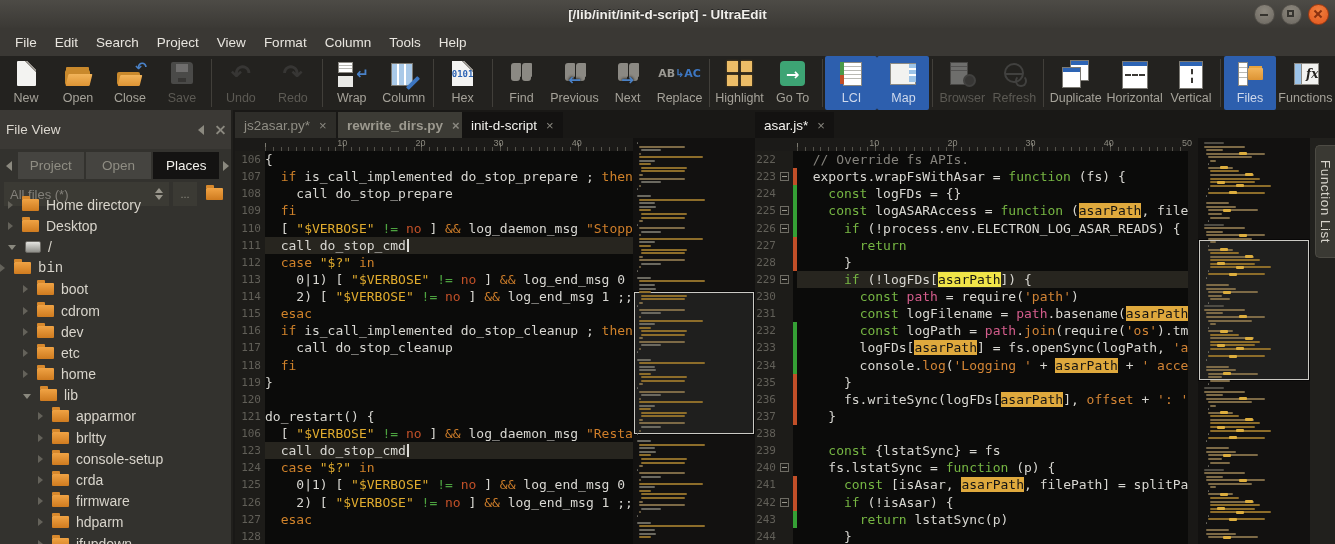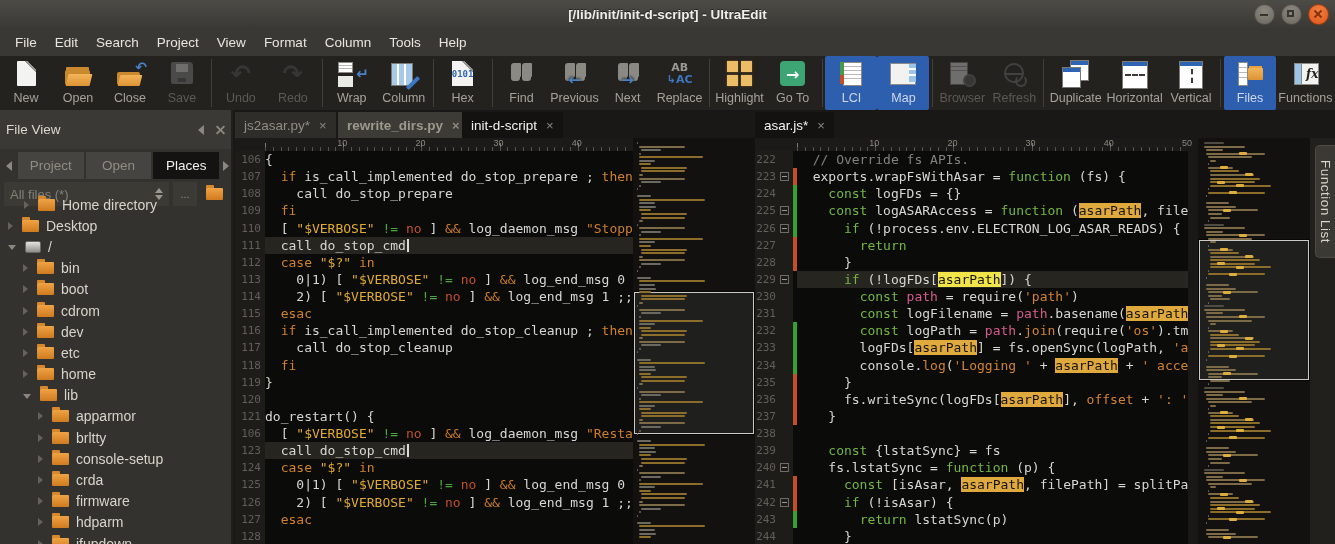--- a/index.html
+++ b/index.html
@@ -48,21 +48,21 @@
   .ic-wrap{font-size:15px;font-weight:bold;justify-content:flex-end;align-items:center;}
   .ic-column::before{width:20px;height:21px;left:4px;top:4px;border:1px solid #7b7973;
      background:linear-gradient(90deg,#a9c9e8 0 5px,#fff 5px 7px,#a9c9e8 7px 12px,#fff 12px 14px,#a9c9e8 14px);}
   .ic-column::after{width:16px;height:4px;right:0px;bottom:4px;background:#3d77c2;transform:rotate(-45deg);border-radius:1px;}
   .ic-hex::before{width:21px;height:25px;left:6px;top:2px;background:linear-gradient(225deg,#23221f 0 6px,#97948e 6px 8px,#f3f3f1 8px);}
   .ic-hex{font-size:9px;font-weight:bold;color:#2d64b4;font-family:"DejaVu Sans Mono",monospace;z-index:1;}
   .ic-hex span{position:relative;z-index:2;}
   .ic-find::before,.ic-prev::before,.ic-next::before{width:9px;height:18px;left:7px;top:4px;background:#8b8983;border-radius:3px;box-shadow:11px 0 0 #8b8983, 3px -2px 0 -2px #8b8983, 14px -2px 0 -2px #8b8983;}
   .ic-prev,.ic-next{font-size:15px;font-weight:bold;align-items:flex-end;justify-content:center;}
   .ic-prev span,.ic-next span{position:relative;z-index:2;text-shadow:0 0 3px #23221f,0 0 3px #23221f;}
-  .ic-replace{flex-direction:column;font-size:11px;font-weight:bold;line-height:12px;font-family:"DejaVu Sans",sans-serif;}
+  .ic-replace{flex-direction:row;font-size:11px;font-weight:bold;line-height:12px;font-family:"DejaVu Sans",sans-serif;}
   .ic-replace .g1{color:#9b9993;} .ic-replace .g2{color:#3d77c2;}
   .ic-highlight::before{width:25px;height:25px;left:4px;top:2px;
      background:linear-gradient(#ecbd67,#ecbd67) 0 0/11px 11px no-repeat,linear-gradient(#ecbd67,#ecbd67) 100% 0/11px 11px no-repeat,
        linear-gradient(#ecbd67,#ecbd67) 0 100%/11px 11px no-repeat,linear-gradient(#ecbd67,#ecbd67) 100% 100%/11px 11px no-repeat;
      filter:drop-shadow(0 0 1px #7a5a20);}
   .ic-goto::before{width:25px;height:25px;left:4px;top:2px;background:#3da474;border-radius:4px;}
   .ic-goto{color:#fff;font-size:16px;font-weight:bold;} .ic-goto span{position:relative;z-index:2;}
   .ic-lci::before{width:17px;height:22px;left:9px;top:3px;background:linear-gradient(#fff 0 3px,#b9b9b4 3px 4px,#fff 4px 7px,#b9b9b4 7px 8px,#fff 8px 11px,#b9b9b4 11px 12px,#fff 12px 15px,#b9b9b4 15px 16px,#fff 16px);border:1px solid #8c8a84;}
   .ic-lci::after{width:4px;height:22px;left:6px;top:3px;background:linear-gradient(#4a9a4a 0 60%,#c24f28 60%);}
   .ic-map::before{width:24px;height:20px;left:4px;top:4px;background:#f2f2f0;border:1px solid #8c8a84;}
@@ -328,36 +328,36 @@
             <i class="up"></i>
             <i class="dn"></i>
           </span>
       </div>
       <div id="filter-more">...</div>
       <div id="folder-btn">
           <span class="mini-folder"></span>
         </div>
     </div>
     <div id="tree">
-        <div class="trow" style="padding-left: 24px; align-items: center;">
+        <div class="trow" style="padding-left: 8px; align-items: center;">
           <span class="arrow col"></span>
           <span class="mini-folder" style="margin-left: 9px;"></span>
           <span class="lbl">Home directory</span>
         </div>
         <div class="trow" style="padding-left: 8px;">
           <span class="arrow col"></span>
           <span class="mini-folder" style="margin-left: 9px;"></span>
           <span class="lbl">Desktop</span>
         </div>
         <div class="trow" style="padding-left: 8px;">
           <span class="arrow exp"></span>
           <span class="mini-disk" style="margin-left: 9px;"></span>
           <span class="lbl">/</span>
         </div>
-        <div class="trow" style="padding-left: 23px;">
+        <div class="trow" style=" font-family: Liberation Mono, monospace;">
           <span class="arrow col"></span>
           <span class="mini-folder" style="margin-left: 9px;"></span>
           <span class="lbl">bin</span>
         </div>
         <div class="trow" style="padding-left: 23px;">
           <span class="arrow col"></span>
           <span class="mini-folder" style="margin-left: 9px;"></span>
           <span class="lbl">boot</span>
         </div>
         <div class="trow" style="padding-left: 23px;">

